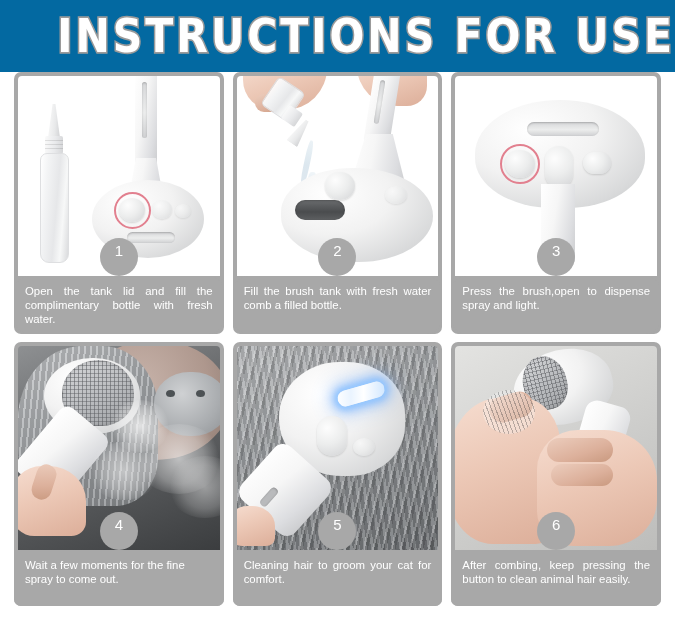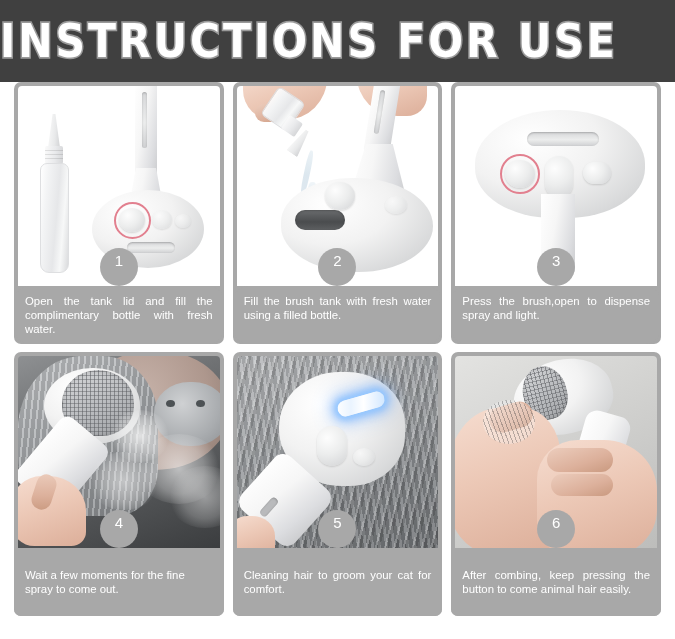--- a/index.html
+++ b/index.html
@@ -16,25 +16,25 @@
   .page {
     position: relative;
     width: 675px;
     height: 639px;
     background: #ffffff;
   }
 
   
   .title-bar {
     width: 100%;
-    height: 82px;
+    height: 72px;
     display: flex;
     align-items: center;
-    justify-content: flex-start;
-    background: #404040;
+    justify-content: flex-end;
+    background: #0369a1;
   }
   .title {
     font-family: "DejaVu Sans", sans-serif;
     font-size: 41px;
     font-weight: bold;
     letter-spacing: 3px;
     color: #ffffff;
     -webkit-text-stroke: 3px #9a9a9a;
     paint-order: stroke fill;
     text-transform: uppercase;
@@ -224,21 +224,21 @@
     background: #a8a8a8;
     color: #ffffff;
     font-size: 11.4px;
     line-height: 14px;
     padding: 8px 11px 9px 11px;
     text-align: justify;
     font-family: "Liberation Sans", sans-serif;
   }
   .caption.left { text-align: left; }
   .row1 .caption { height: 58px; border-radius: 16px; }
-  .row2 .caption { height: 56px; margin-top: 12px; }
+  .row2 .caption { height: 56px; }
 </style>
 </head>
 <body>
 
 <div class="page">
 
   <div class="title-bar">
     <div class="title">INSTRUCTIONS FOR USE</div>
   </div>
 
@@ -288,21 +288,21 @@
           <div class="dev-handle" style="left:132px; top:-10px; width:26px; height:82px; border-radius:8px; transform:rotate(9deg);"></div>
           <div class="slot" style="left:140px; top:4px; width:5px; height:44px; transform:rotate(9deg);"></div>
           <div class="dev-handle" style="left:112px; top:58px; width:58px; height:56px; clip-path:polygon(30% 0, 76% 0, 100% 100%, 0 100%);"></div>
           <div class="dev-base" style="left:44px; top:92px; width:152px; height:94px; border-radius:48% 52% 50% 50%;"></div>
           <div class="knob" style="left:88px; top:96px; width:30px; height:28px;"></div>
           <div class="knob" style="left:148px; top:110px; width:22px; height:18px; opacity:.6;"></div>
           <div class="slot" style="left:58px; top:124px; width:50px; height:20px; background:linear-gradient(180deg,#6a6c6e 0%,#4a4c4e 60%,#5d5f61 100%);"></div>
         </div>
         <div class="badge">2</div>
       </div>
-      <div class="caption">Fill the brush tank with fresh water using a filled bottle.</div>
+      <div class="caption">Fill the brush tank with fresh water comb a filled bottle.</div>
     </div>
 
     <div class="panel row1">
       <div class="panel-inner">
         <div class="scene">
           <div class="dev-base" style="left:20px; top:24px; width:170px; height:108px; border-radius:50% 50% 46% 46%;"></div>
           <div class="slot" style="left:72px; top:46px; width:72px; height:14px;"></div>
           <div class="knob" style="left:50px; top:74px; width:30px; height:28px;"></div>
           <div class="knob" style="left:90px; top:70px; width:28px; height:42px; border-radius:14px;"></div>
           <div class="knob" style="left:128px; top:76px; width:28px; height:22px; border-radius:12px;"></div>
@@ -377,17 +377,17 @@
           <div class="skin-d" style="left:34px; top:48px; width:44px; height:26px; border-radius:16px; transform:rotate(-16deg);"></div>
 
           <div style="position:absolute;left:28px;top:44px;width:52px;height:44px;border-radius:50%;background:repeating-linear-gradient(70deg,rgba(120,122,124,.6) 0 1px,rgba(255,255,255,.35) 1px 4px);opacity:.8;"></div>
 
           <div class="skin" style="left:82px; top:84px; width:120px; height:116px; border-radius:34% 44% 40% 30%;"></div>
           <div class="skin-d" style="left:92px; top:92px; width:66px; height:24px; border-radius:14px;"></div>
           <div class="skin-d" style="left:96px; top:118px; width:62px; height:22px; border-radius:14px;"></div>
         </div>
         <div class="badge">6</div>
       </div>
-      <div class="caption">After combing, keep pressing the button to come animal hair easily.</div>
+      <div class="caption">After combing, keep pressing the button to clean animal hair easily.</div>
     </div>
 
   </div>
 </div>
 
 </body></html>

